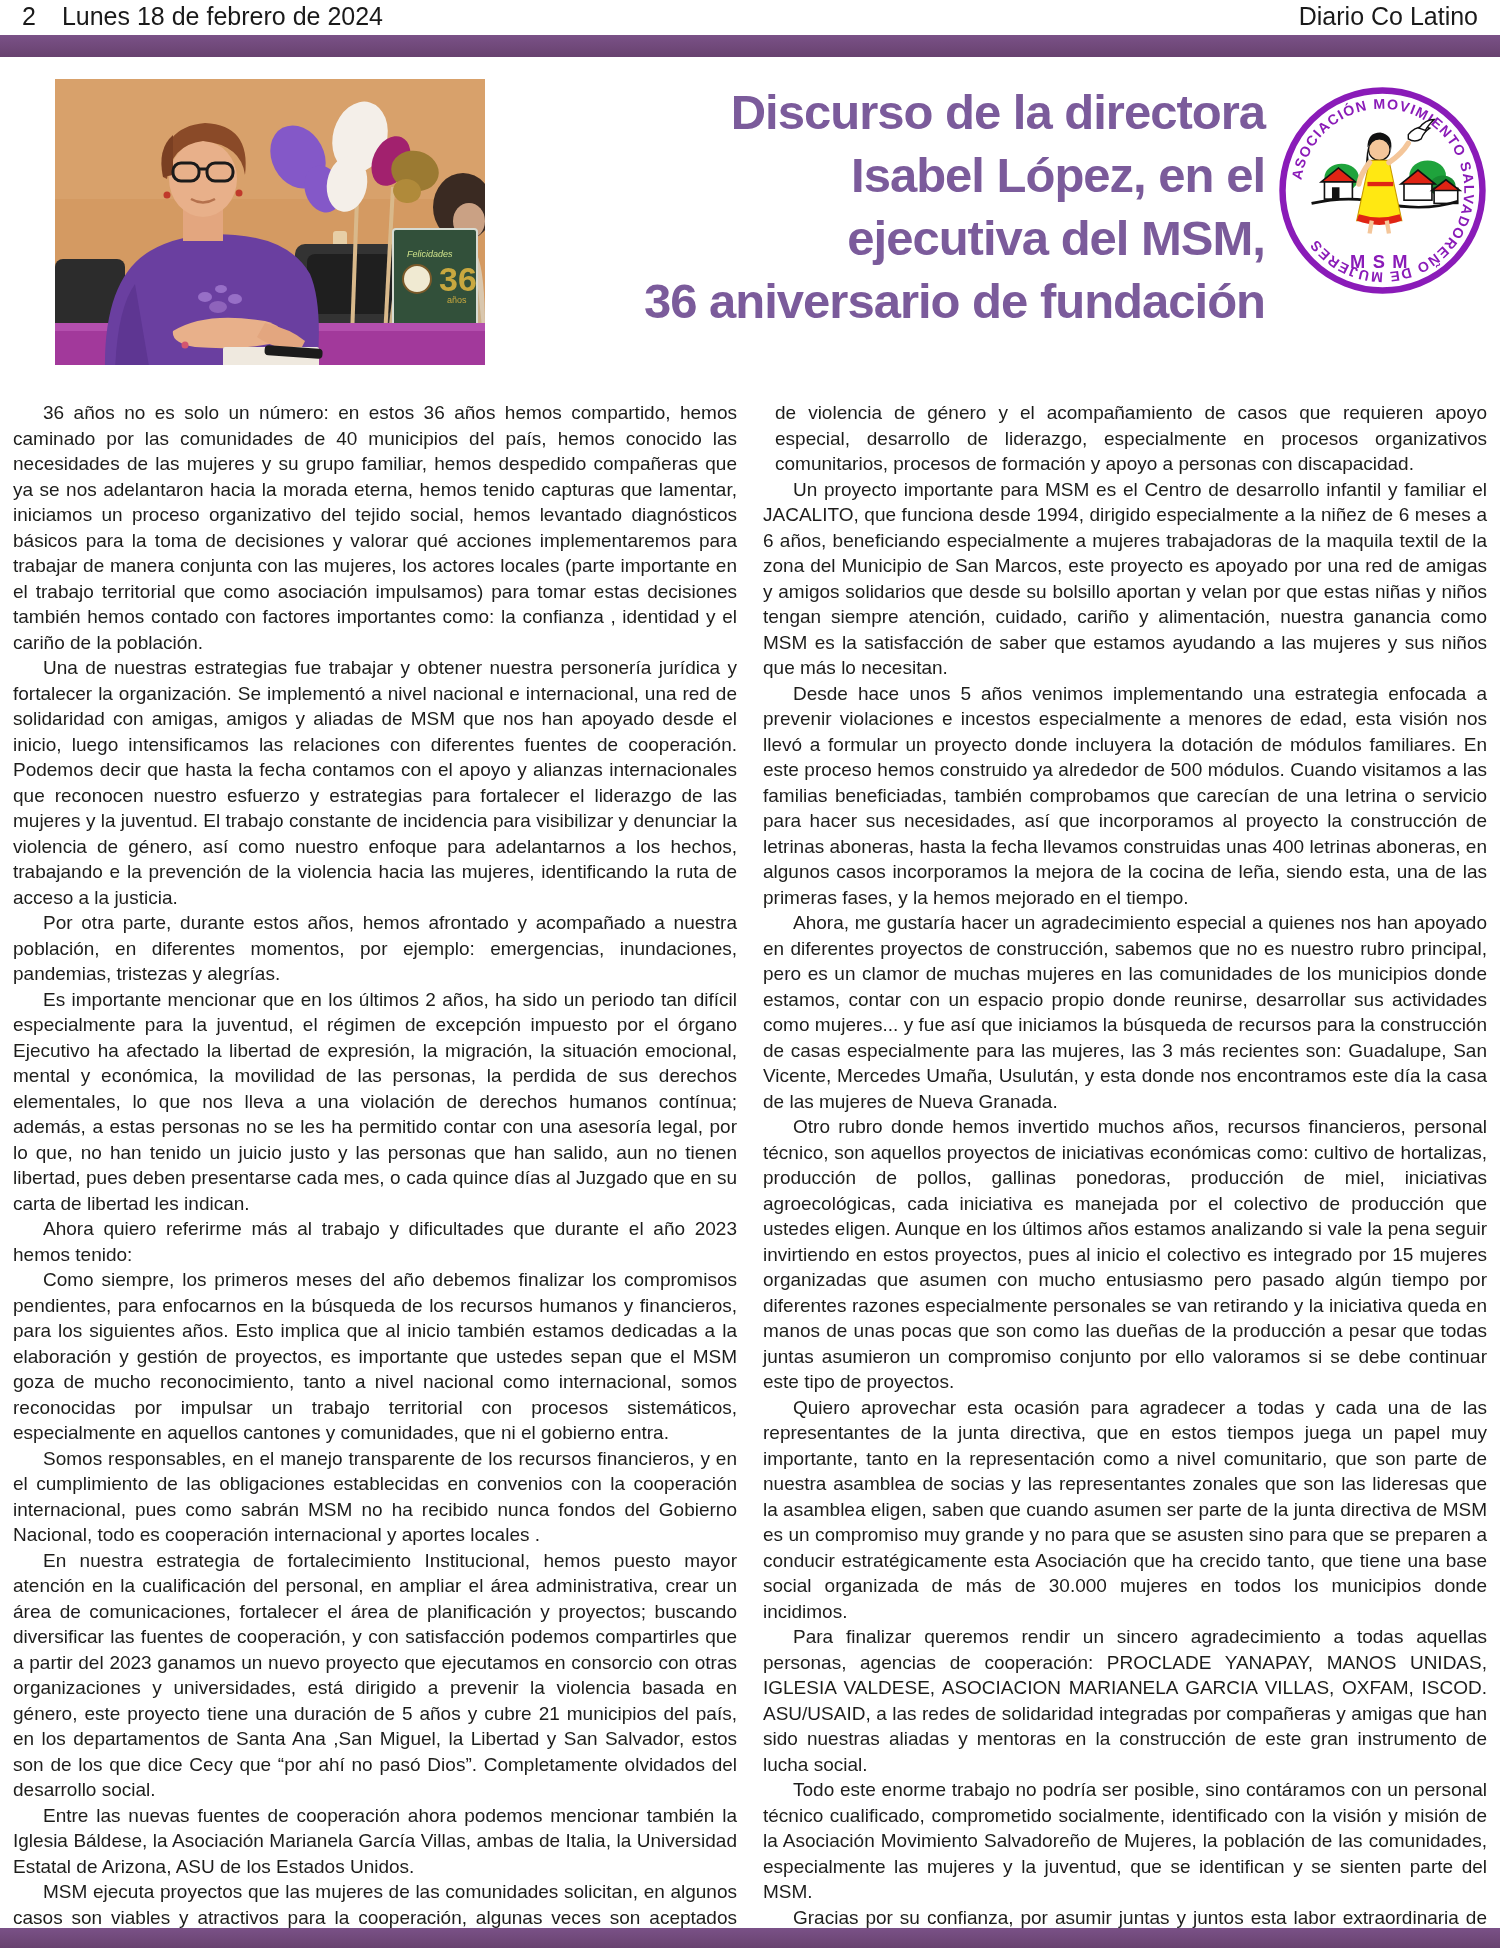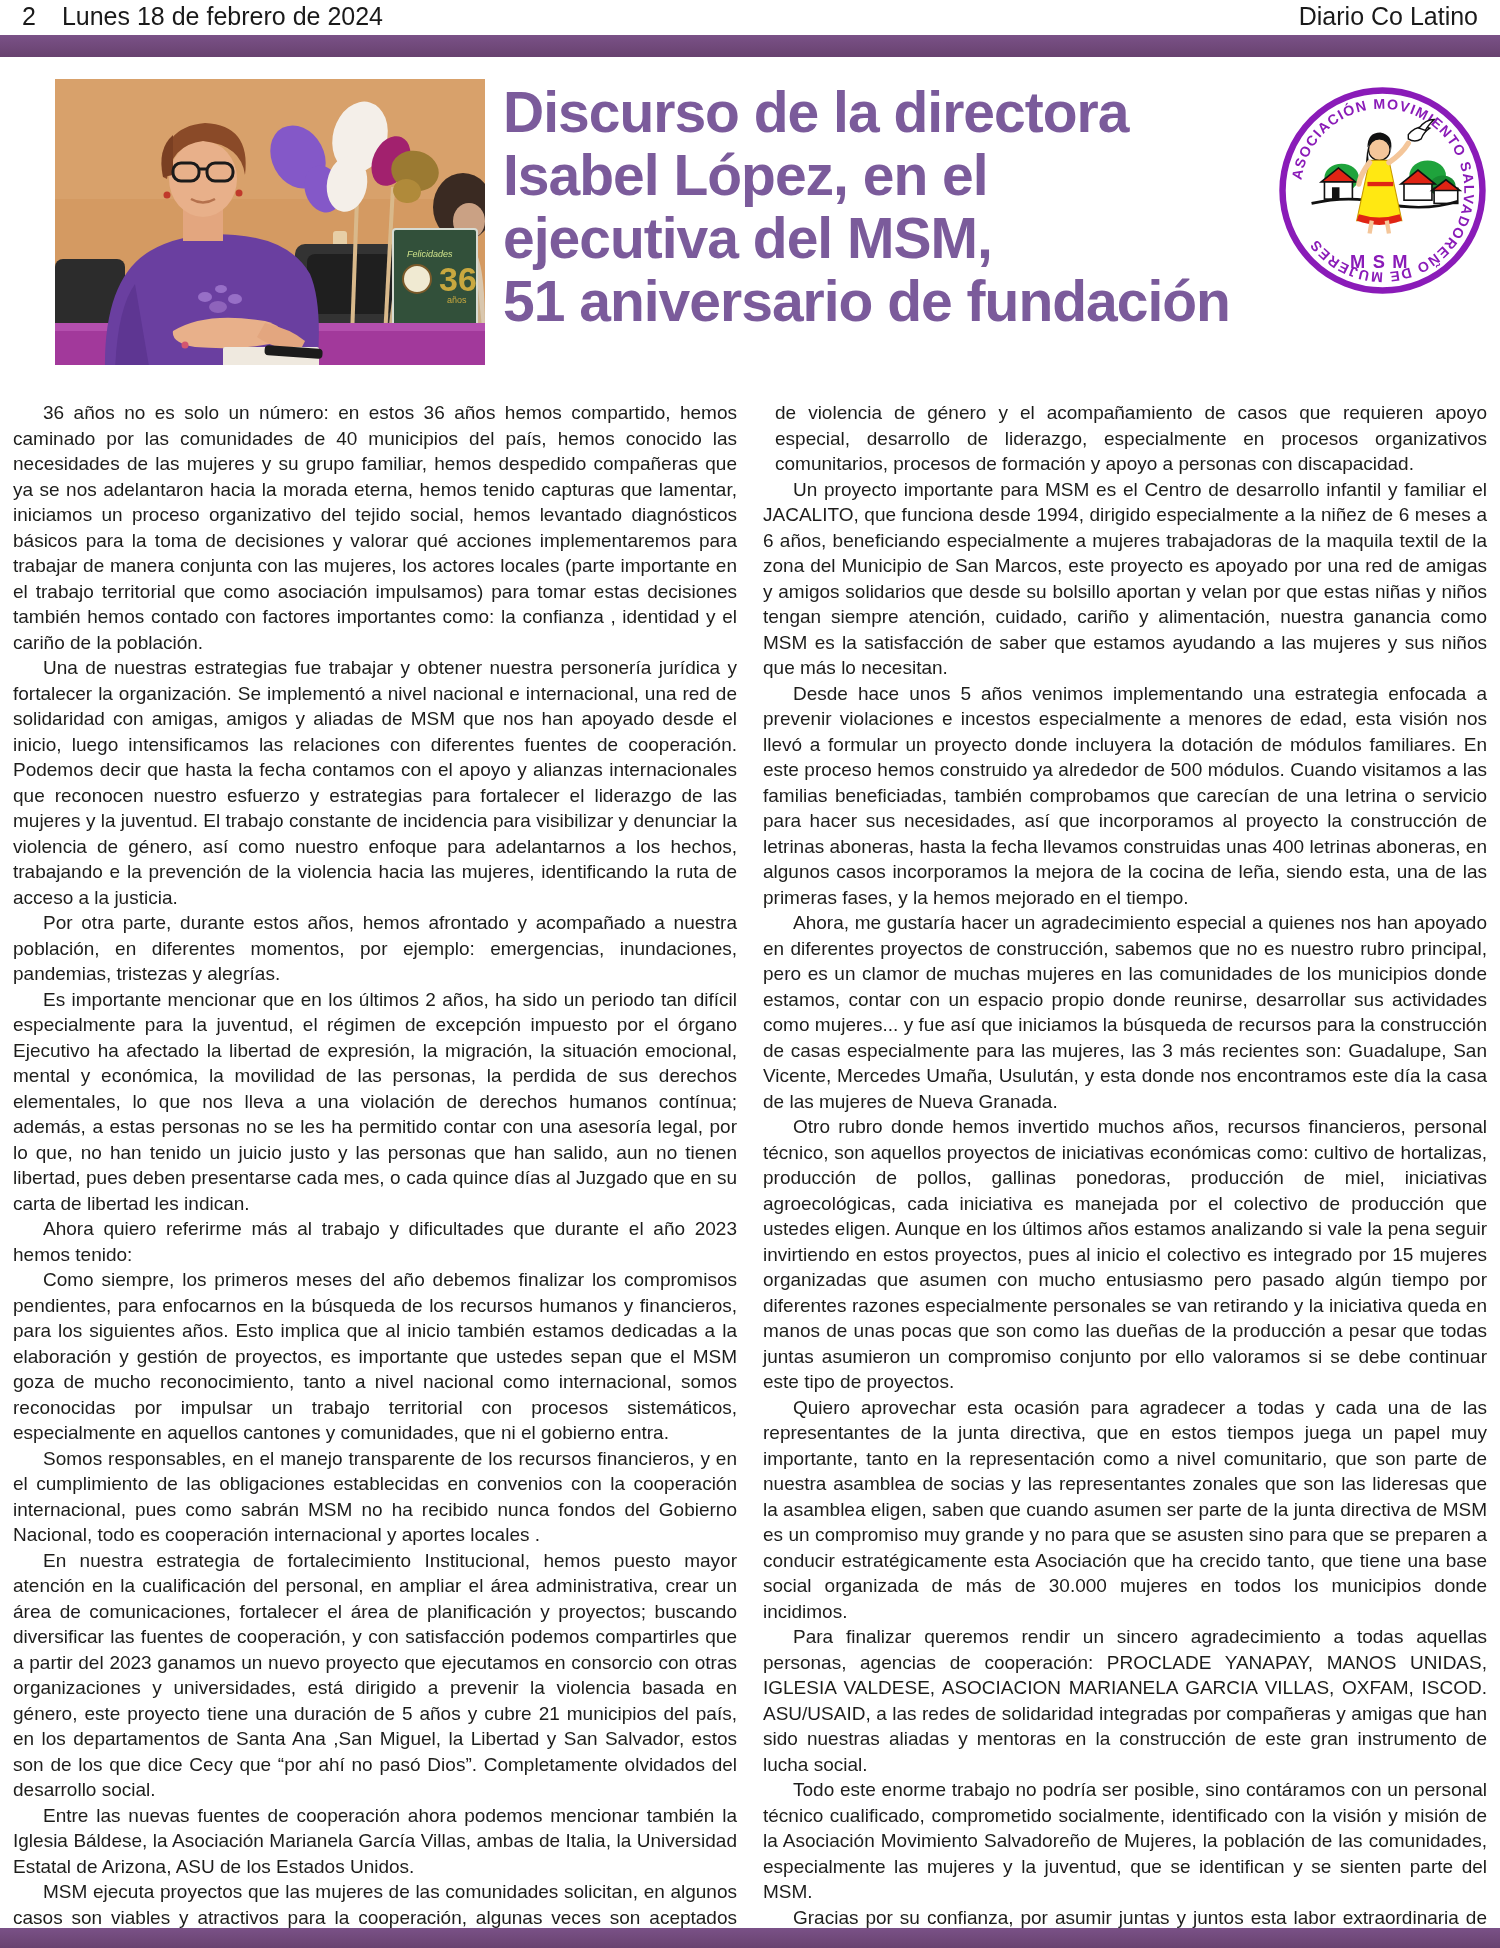--- a/index.html
+++ b/index.html
@@ -10,21 +10,21 @@
   .masthead{display:flex;justify-content:space-between;align-items:flex-end;
     padding:5px 22px 4px 22px;height:26px;font-size:25px;color:#1a1a1a;}
   .masthead .left{display:flex;gap:26px;}
   .rule{height:22px;background:linear-gradient(#7a5187,#68426f);width:100%;}
   .rule.bottom{position:absolute;left:0;bottom:0;height:20px;}
 
   
   .art-head{display:flex;margin:22px 0 0 0;padding:0 0 0 55px;height:300px;}
   .photo-wrap{width:430px;height:286px;flex:0 0 430px;overflow:hidden;}
   .headline{flex:1;padding:2px 10px 0 18px;color:#7b5b9b;font-weight:bold;
-    font-size:57px;line-height:63px;letter-spacing:-1px;}
+    font-size:49px;line-height:63px;letter-spacing:-1px;text-align:right;}
   .logo-wrap{flex:0 0 225px;padding-top:4px;}
 
   
   .cols{display:flex;gap:26px;padding:0 13px;margin-top:21px;}
   .col{width:724px;font-size:19px;line-height:25.5px;text-align:justify;
     color:#1d1d1b;}
   .col p{margin:0;text-indent:30px;}
   .col p.noindent{text-indent:0;margin-left:12px;}
 </style>
 </head>
@@ -125,21 +125,21 @@
           <rect x="168" y="268" width="96" height="20" rx="2" fill="#efe9df"></rect>
           <rect x="210" y="266" width="58" height="10" rx="4" fill="#1c1c1c" transform="rotate(4 210 266)"></rect>
         </g>
       </svg>
     </div>
 
     <div class="headline">
       <div>Discurso de la directora</div>
       <div>Isabel López, en el</div>
       <div>ejecutiva del MSM,</div>
-      <div>51 aniversario de fundación</div>
+      <div>36 aniversario de fundación</div>
     </div>
 
     <div class="logo-wrap">
       <svg width="215" height="215" viewBox="0 0 200 200">
         <circle cx="100" cy="100" r="96" fill="#ffffff"></circle>
         <circle cx="100" cy="100" r="93" fill="none" stroke="#8a1bb8" stroke-width="6"></circle>
         <defs>
           <path id="arcPath" d="M 24,100 A 76 76 0 1 1 176 100 A 76 76 0 1 1 24 100"></path>
         </defs>
         <text font-size="13.2" font-weight="bold" fill="#8a1bb8" letter-spacing="1.2">

